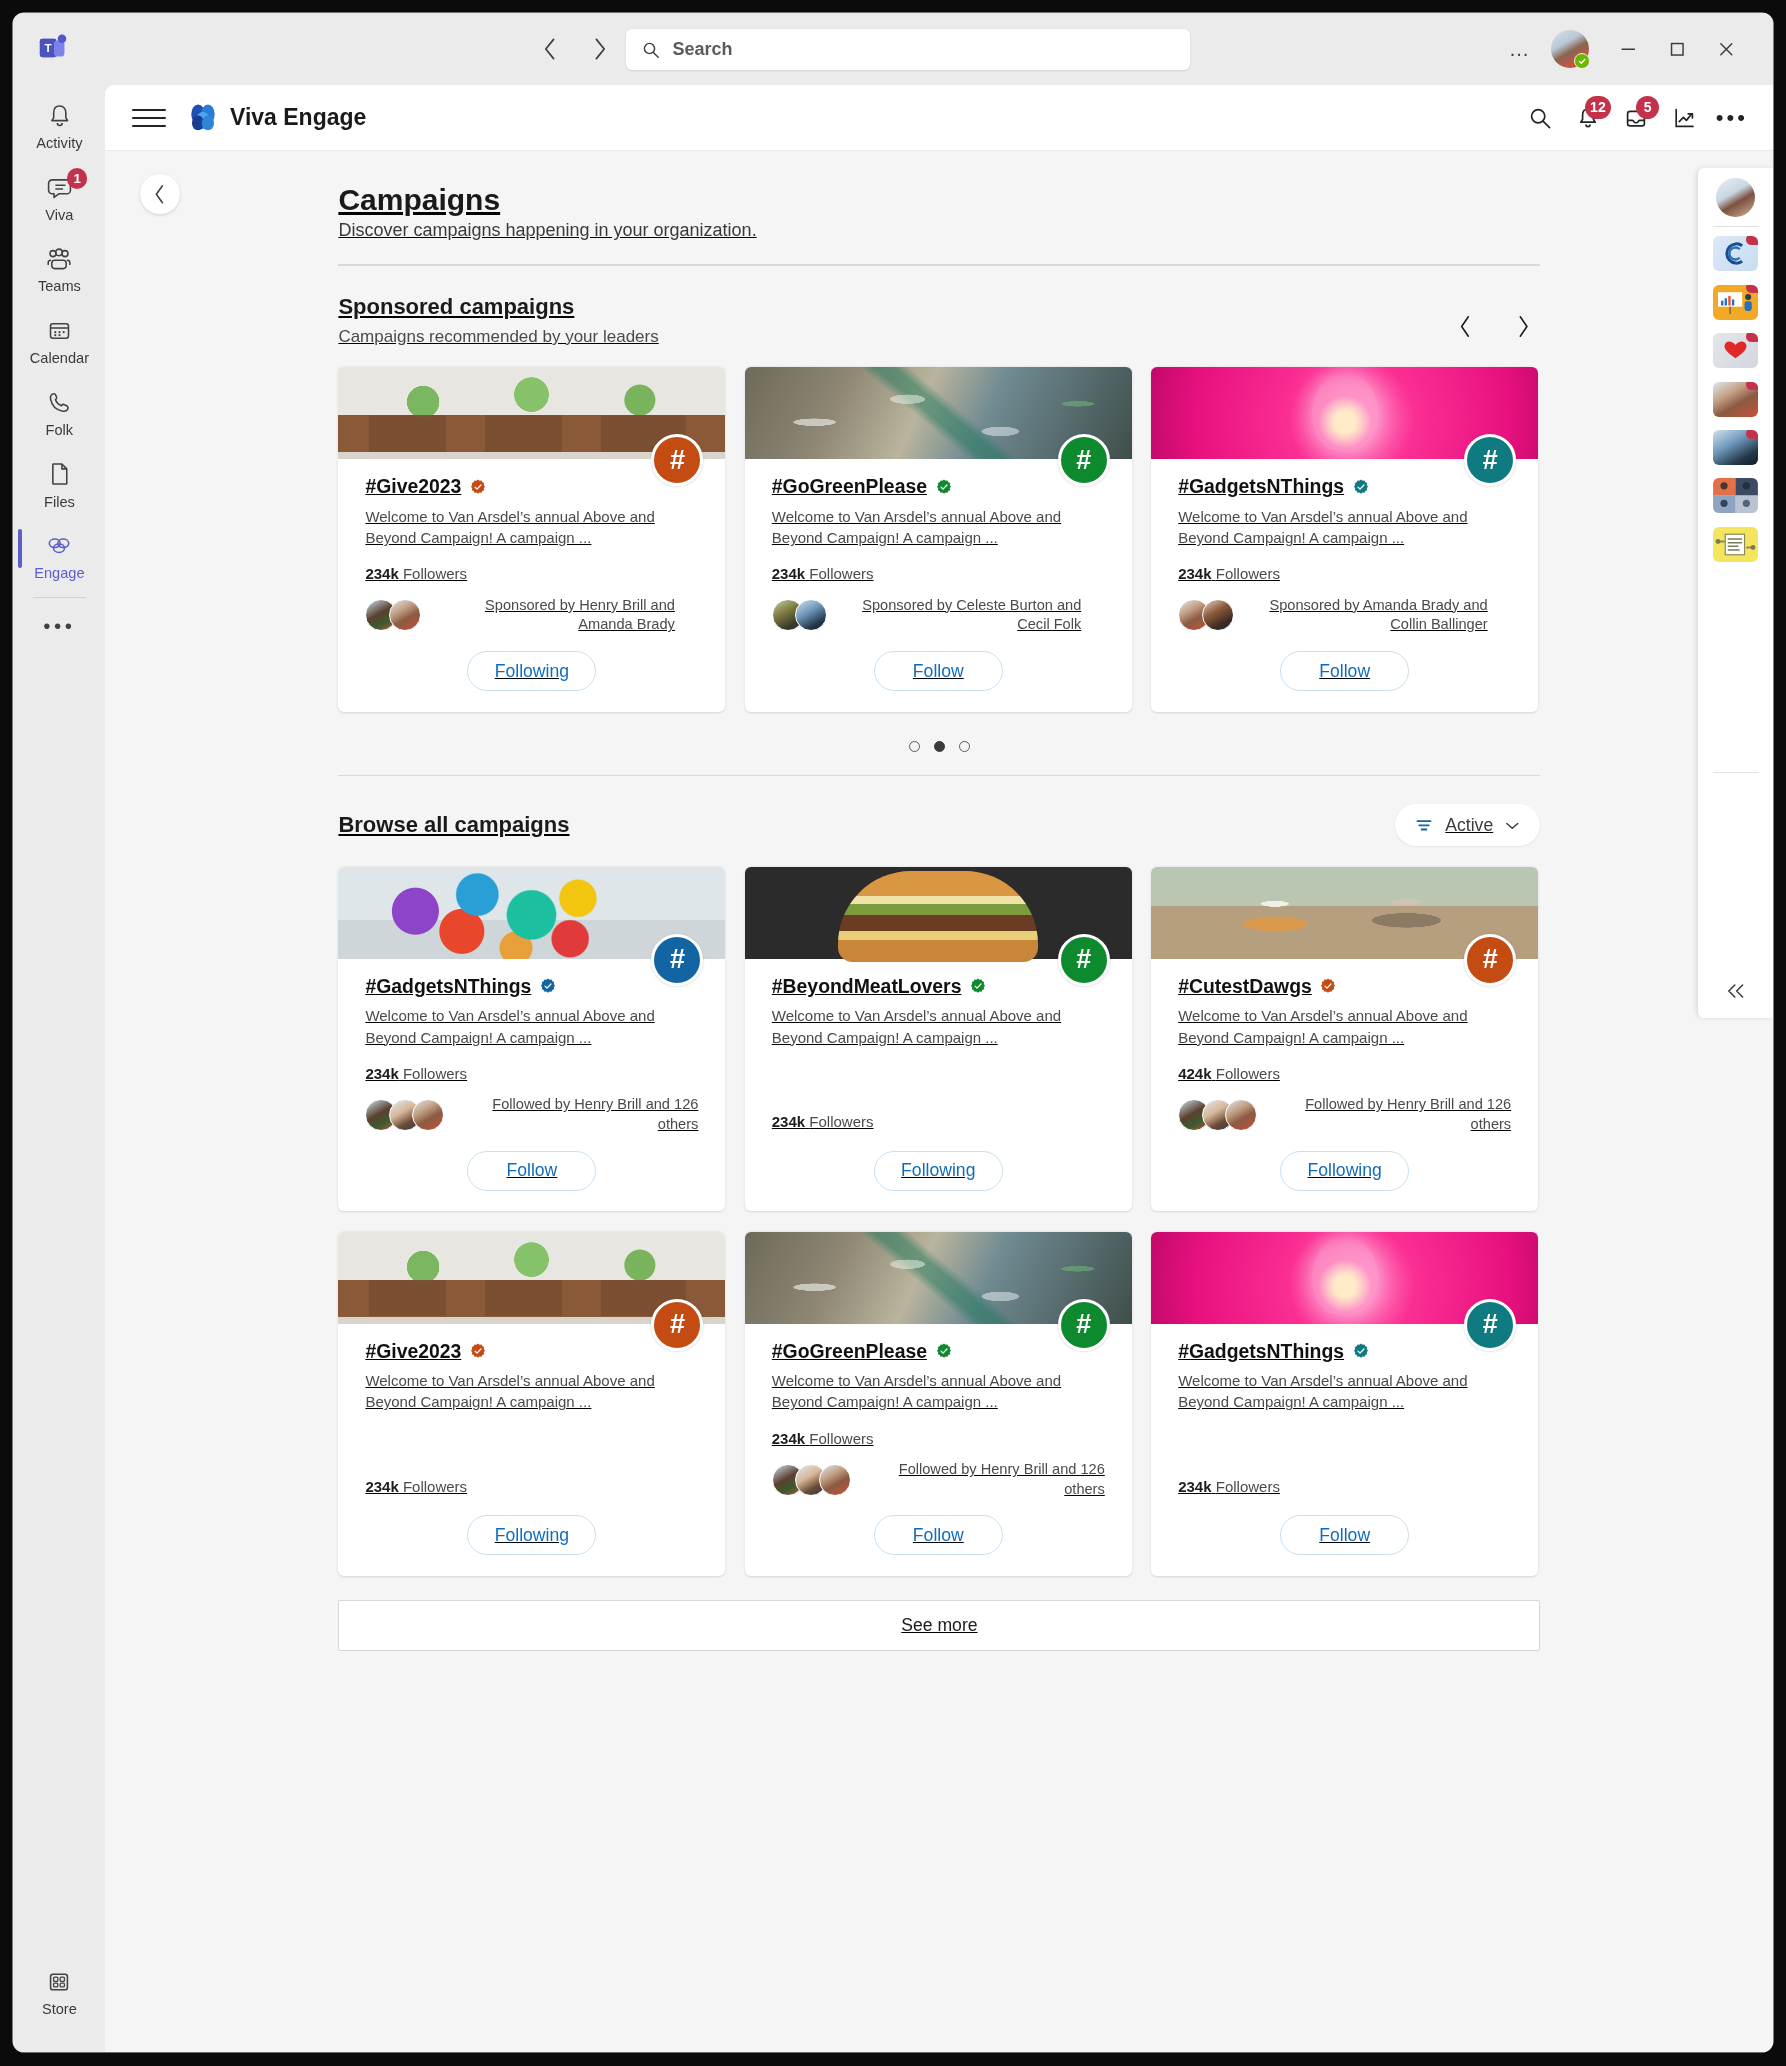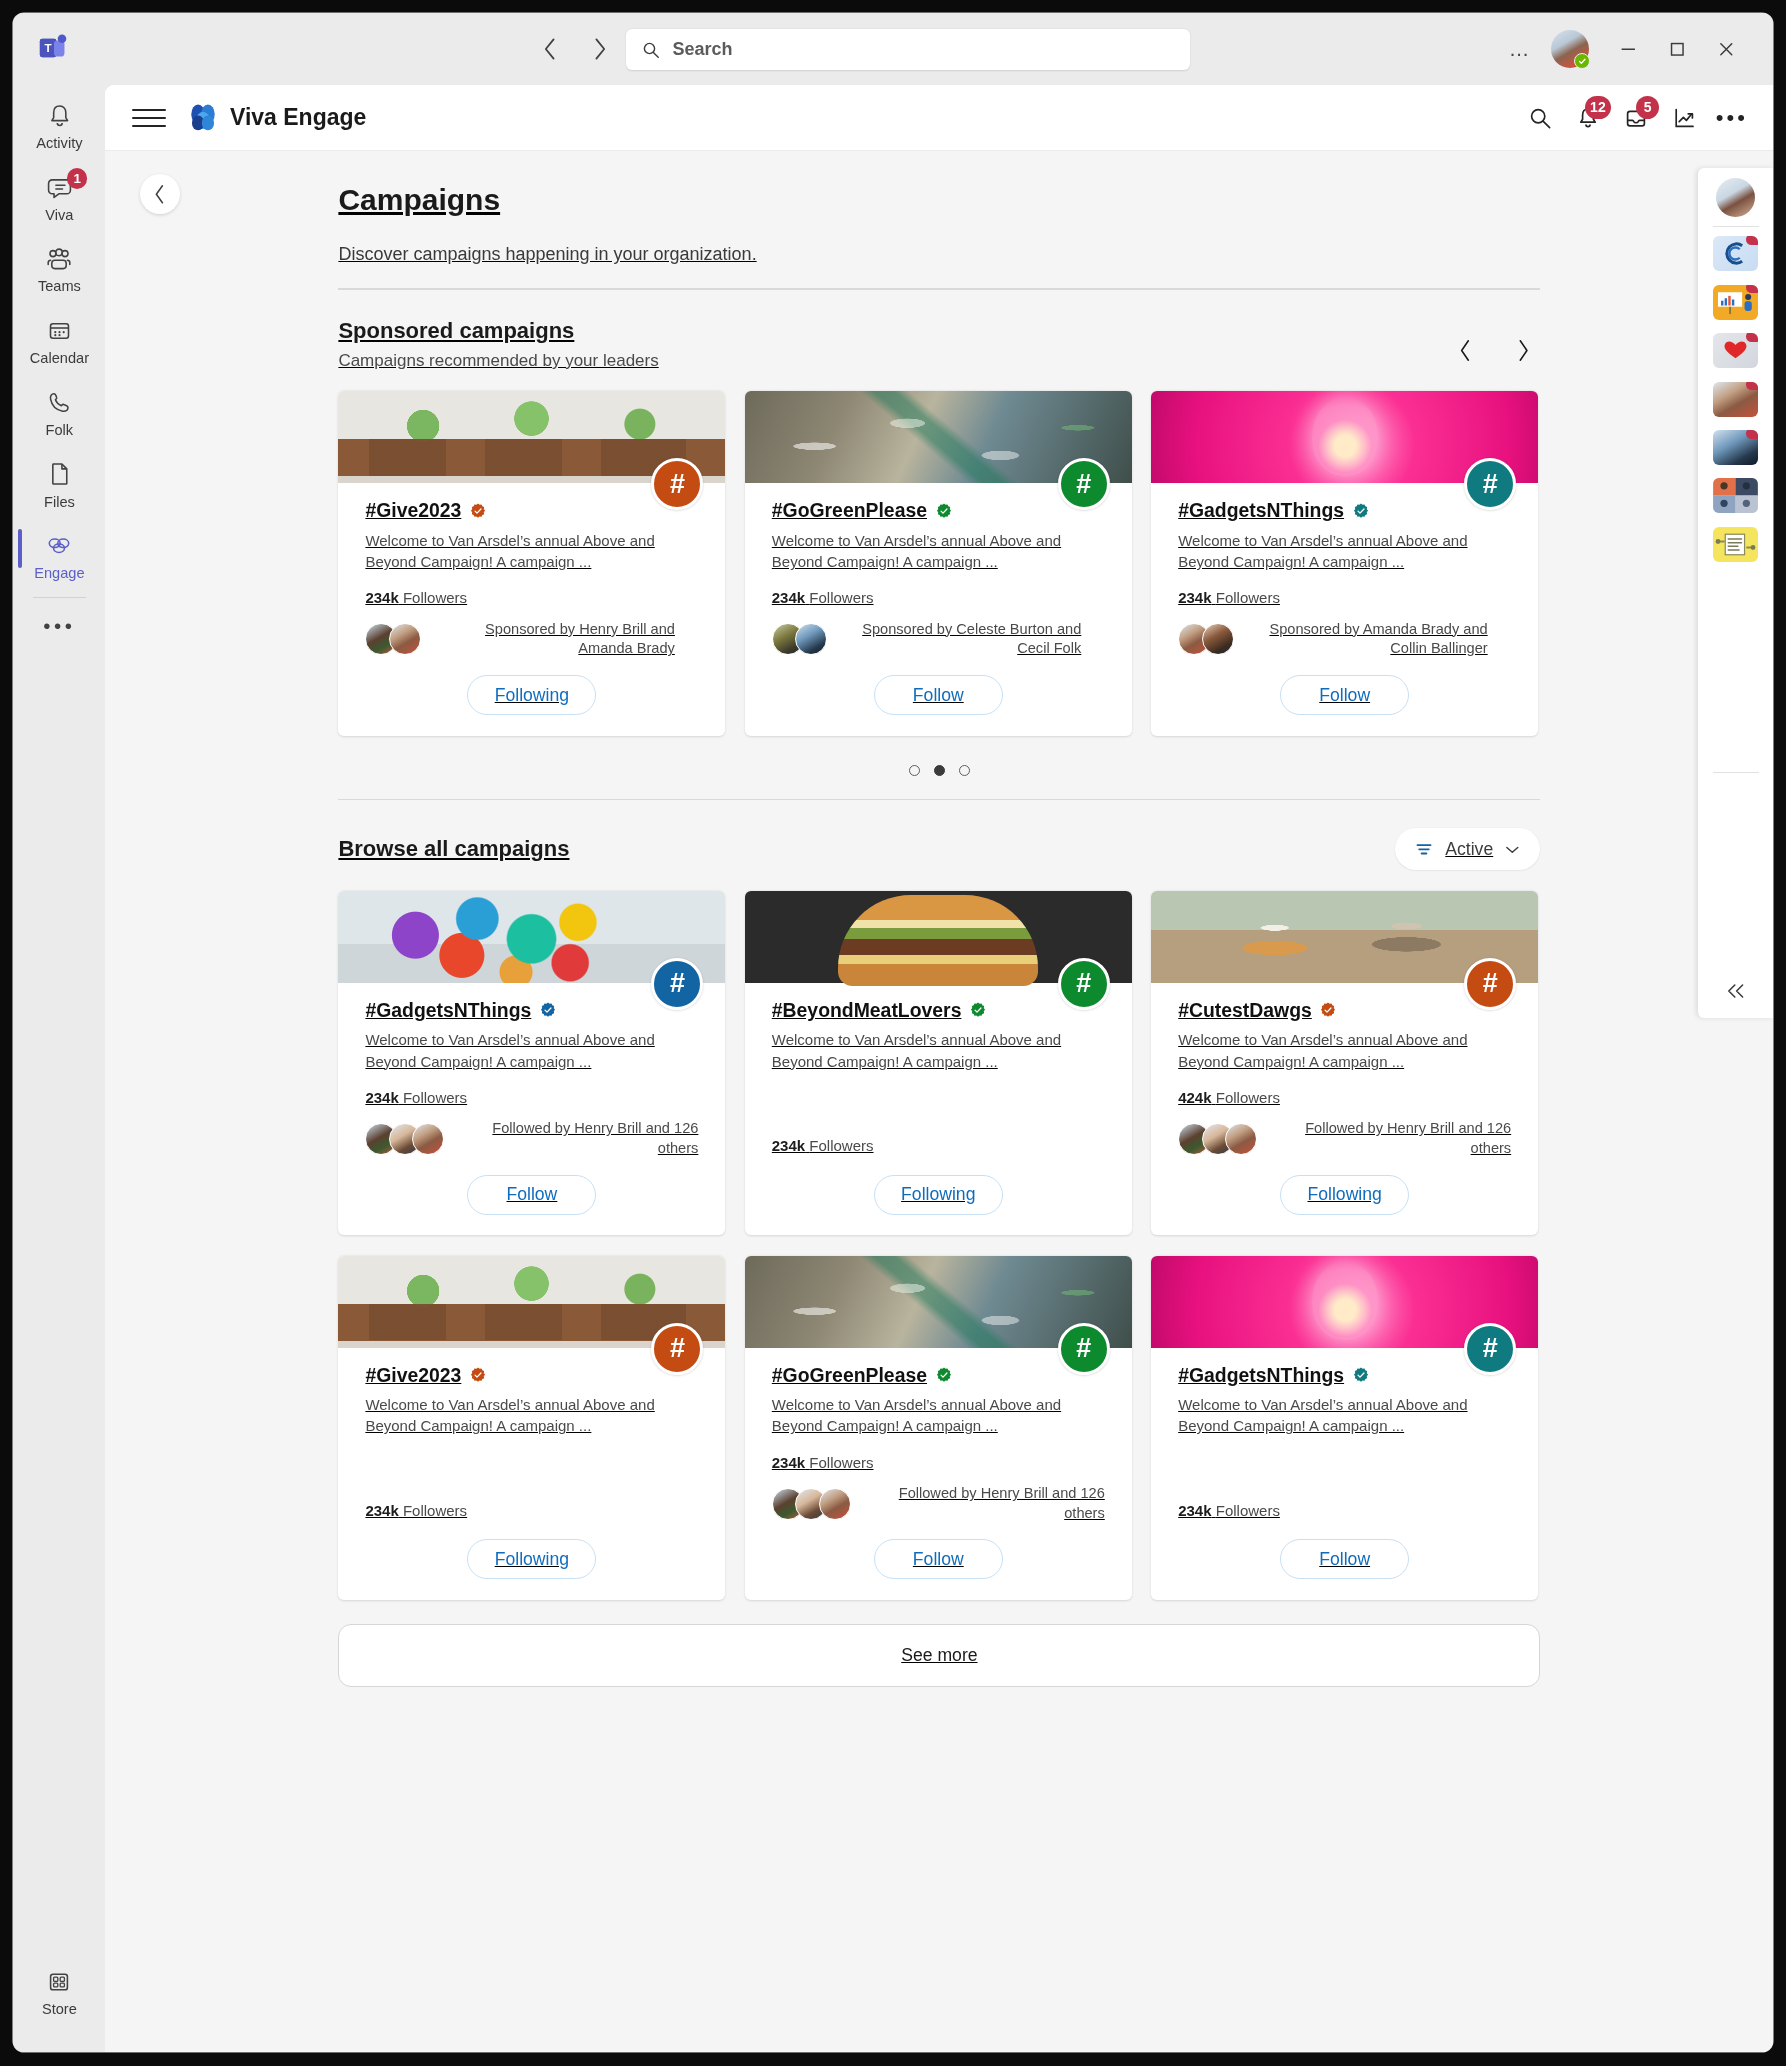--- a/index.html
+++ b/index.html
@@ -153,21 +153,21 @@
   #back-fab {
     position: absolute; left: 35px; top: 23px;
     width: 40px; height: 40px; border-radius: 50%;
     background: #fff; box-shadow: 0 1.2px 3.6px rgba(0,0,0,.14);
     display: flex; align-items: center; justify-content: center;
     color: #424242;
   }
   #page { margin: 0 auto; width: 1202px; padding-top: 32px; }
 
   .page-title { font-size: 30px; font-weight: bold; color: #1a1a1a; }
-  .page-sub { font-size: 18px; color: #3a3a3a; margin-top: 27px; }
+  .page-sub { font-size: 18px; color: #3a3a3a; margin-top: 3px; }
   .hr { height: 1.2px; background: #d9d9d9; margin: 23px 0 0; }
 
   .section-head { display: flex; align-items: flex-end; margin-top: 28px; }
   .section-head .stext { flex: 1; }
   .section-title { font-size: 22px; font-weight: bold; color: #1a1a1a; }
   .section-sub { font-size: 17px; color: #4a4a4a; margin-top: 7.3px; }
   .carousel-arrows { display: flex; gap: 24px; padding-bottom: 3.6px; }
   .carr { width: 34px; height: 34px; display:flex; align-items:center; justify-content:center; color:#1a1a1a; }
 
   
@@ -219,22 +219,22 @@
   .browse-head { display: flex; align-items: center; margin-top: 28px; }
   .browse-title { font-size: 22px; font-weight: bold; color: #1a1a1a; flex: 1; }
   .filter-btn {
     height: 42px; padding: 0 20.6px;
     background: #fff; border-radius: 21px;
     display: flex; align-items: center; gap: 12px;
     box-shadow: 0 0.6px 1.8px rgba(0,0,0,.1);
     font-size: 17.6px; color: #3c3c3c;
   }
   .see-more {
-    margin-top: 24px; height: 63px; width: 100%;
-    background: #fff; border: 1.2px solid #d6d6d6; border-radius: 13px;
+    margin-top: 24px; height: 51px; width: 100%;
+    background: #fff; border: 1.2px solid #d6d6d6; border-radius: 2px;
     display: flex; align-items: center; justify-content: center;
     font-size: 17.6px; color: #1a1a1a;
   }
 
   
   #rightrail {
     position: absolute; right: 0; top: 17px;
     width: 75px; background: #fff;
     border-radius: 6px 0 0 6px;
     box-shadow: -1.2px 0 4.9px rgba(0,0,0,.1);

